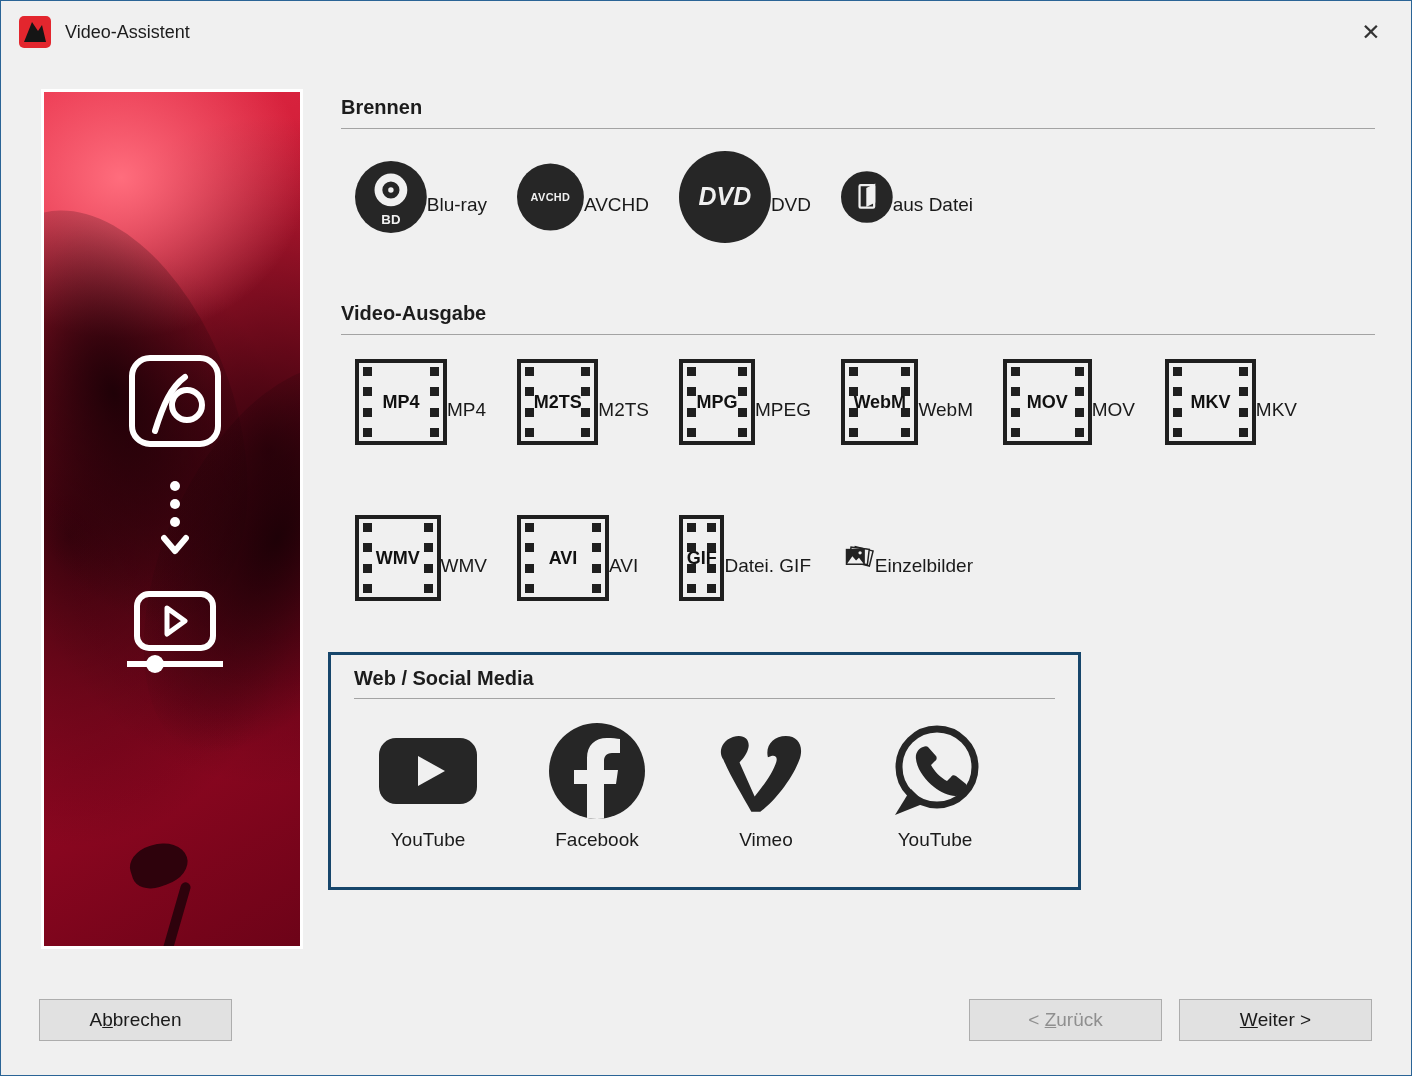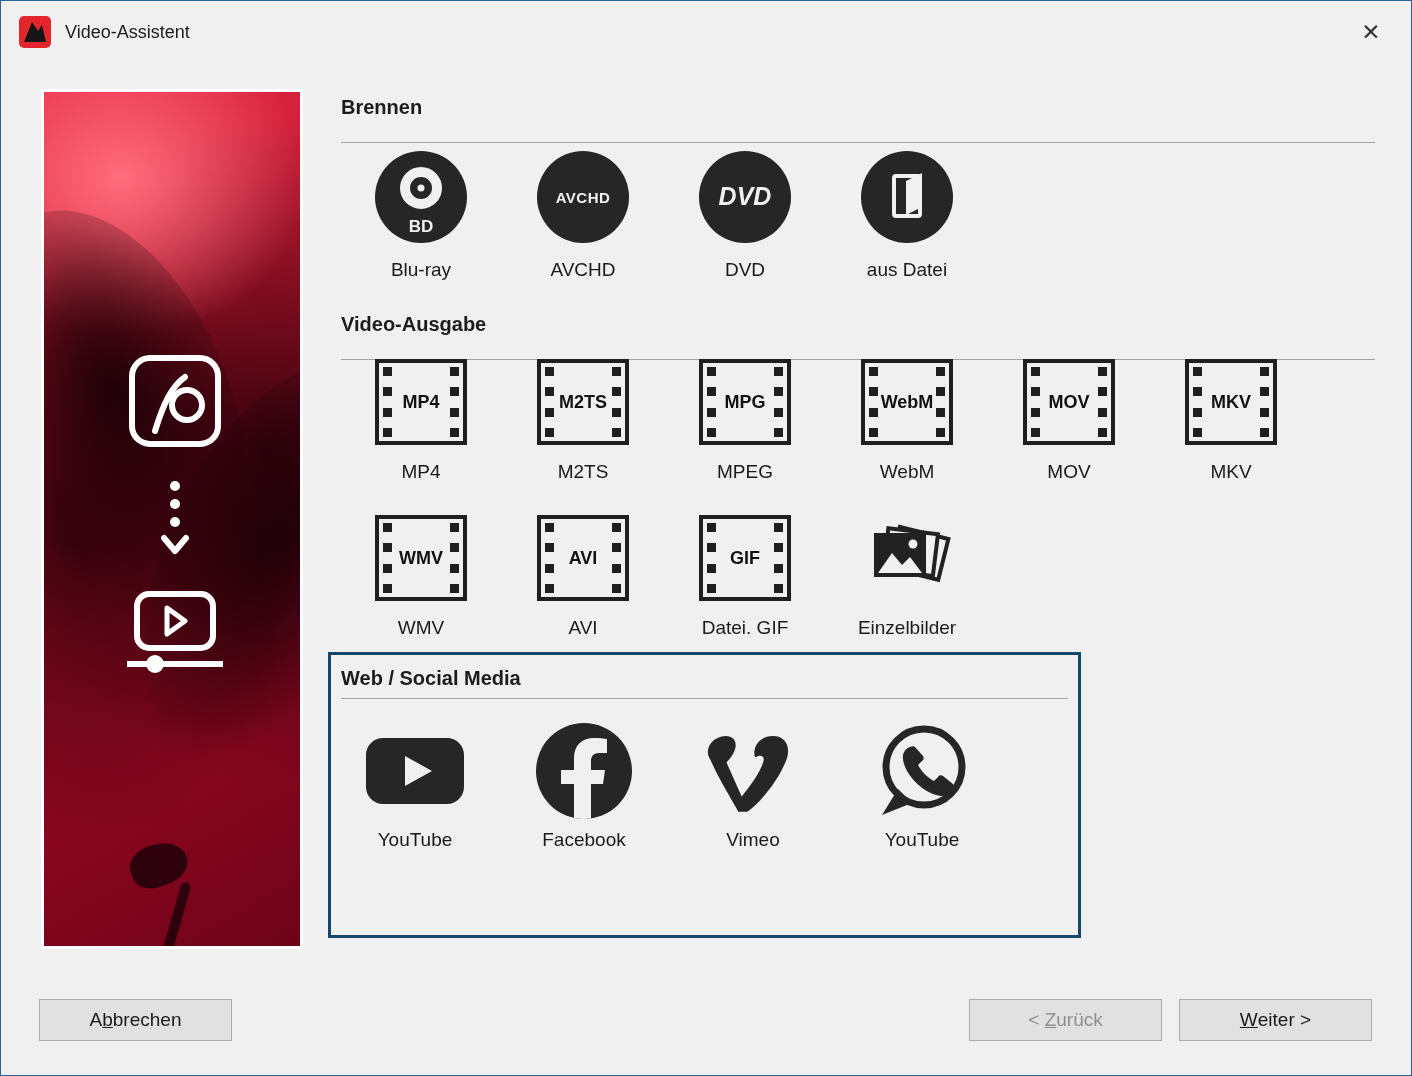--- a/index.html
+++ b/index.html
@@ -30,43 +30,43 @@
     background:radial-gradient(ellipse at 45% 45%, rgba(22,0,5,.85), rgba(22,0,5,0) 70%);}
   .stem{position:absolute;left:120px;top:788px;width:10px;height:130px;background:#2e020c;
     border-radius:6px;transform:rotate(16deg);}
   .bud{position:absolute;left:86px;top:752px;width:58px;height:42px;background:#2e020c;
     border-radius:50% 60% 55% 45%;transform:rotate(-18deg);}
   .pv-photo{position:absolute;left:83px;top:261px;width:96px;height:96px;}
   .pv-arrow{position:absolute;left:117px;top:388px;width:28px;height:86px;}
   .pv-video{position:absolute;left:81px;top:498px;width:100px;height:88px;}
   
   .sec-header{position:absolute;font-weight:bold;font-size:20px;color:#1c1c1c;
-    border-bottom:1px solid #a3a3a3;padding-bottom:23px;box-sizing:border-box;}
+    border-bottom:1px solid #a3a3a3;padding-bottom:9px;box-sizing:border-box;}
   #hdr-brennen{left:340px;top:95px;width:1034px;}
-  #hdr-va{left:340px;top:312px;width:1034px;}
+  #hdr-va{left:340px;top:301px;width:1034px;}
   
   .row{position:absolute;display:flex;gap:30px;}
   #brennen-row{left:354px;top:150px;}
   #va-row1{left:354px;top:358px;align-items:center;}
   #va-row2{left:354px;top:514px;}
-  .tile{width:132px;display:flex;flex-direction:column;align-items:center;cursor:pointer;}
+  .tile{width:132px;display:flex;flex-direction:row;align-items:center;cursor:pointer;}
   .tile-label{margin-top:16px;font-size:19px;color:#1a1a1a;white-space:nowrap;}
   .circle-icon{width:92px;height:92px;display:block;}
   
   .strip{width:92px;height:86px;border:4px solid #1f1f1f;position:relative;box-sizing:border-box;
     display:flex;align-items:center;justify-content:center;}
   .holes{position:absolute;top:4px;bottom:4px;width:9px;display:flex;flex-direction:column;
     justify-content:space-between;}
   .holes.left{left:4px}.holes.right{right:4px}
   .hole{width:9px;height:9px;background:#1f1f1f;}
   .fmt{font-weight:bold;font-size:18px;color:#111;}
   .photos-icon{width:92px;height:86px;display:block;}
   
-  #social-box{position:absolute;left:327px;top:651px;width:753px;height:286px;
-    border:3px solid #17466b;box-sizing:border-box;padding:10px 10px;}
+  #social-box{position:absolute;left:327px;top:651px;width:753px;height:238px;
+    border:3px solid #17466b;box-sizing:border-box;padding:10px 23px;}
   .sb-header{font-weight:bold;font-size:20px;color:#1c1c1c;border-bottom:1px solid #a3a3a3;
     padding-bottom:8px;margin-top:2px;}
   .sb-row{display:flex;gap:29px;margin-top:20px;margin-left:4px;}
   .stile{width:140px;display:flex;flex-direction:column;align-items:center;cursor:pointer;justify-content:flex-end;}
   .sicon{height:104px;display:flex;align-items:center;justify-content:center;}
   .stile .tile-label{margin-top:6px;}
   
   .btn{position:absolute;top:998px;width:193px;height:42px;background:#e1e1e1;
     border:1px solid #adadad;display:flex;align-items:center;justify-content:center;
     font-size:19px;color:#1a1a1a;cursor:pointer;box-sizing:border-box;white-space:pre;}

